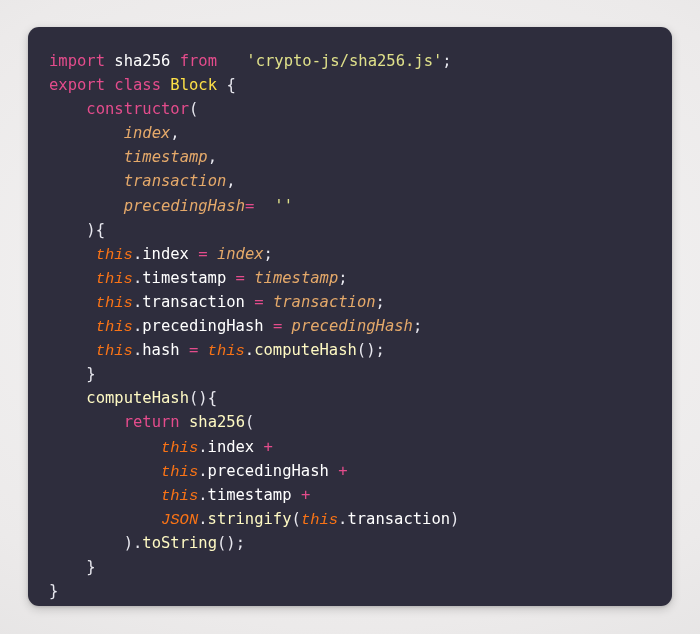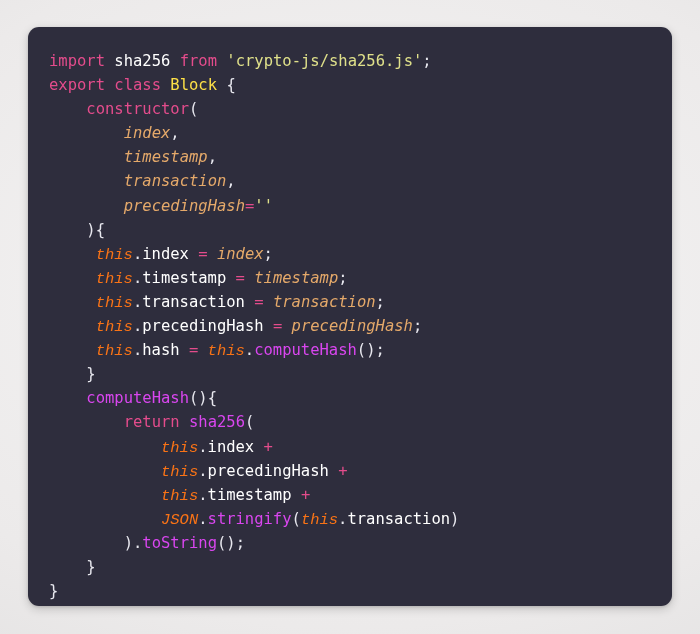--- a/index.html
+++ b/index.html
@@ -49,22 +49,22 @@
     line-height: 24.1px;
     white-space: pre;
     color: #e8e8ef;
     -webkit-font-smoothing: antialiased;
   }
   .ln { display: block; height: 24.1px; }
 
   
   .kw   { color: #e44c8c; margin-top: 46px; }            
   .cls  { color: #fde047; }            
-  .str  { color: #dfe08a; }            
-  .fn   { color: #d946ef; }            
+  .str  { color: #dfe08a; margin-left: 20px; }            
+  .fn   { color: #fef9c3; }            
   .this { color: #f97316; font-style: italic; font-family: Liberation Mono, monospace; }  
   .prm  { color: #e5a96a; font-style: italic; }  
   .op   { color: #e44c8c; }            
   .pl   { color: #ffffff; }            
   .pn   { color: #e8e8ef; }            
 </style>
 </head>
 <body>
 
 <div class="backdrop"></div>

